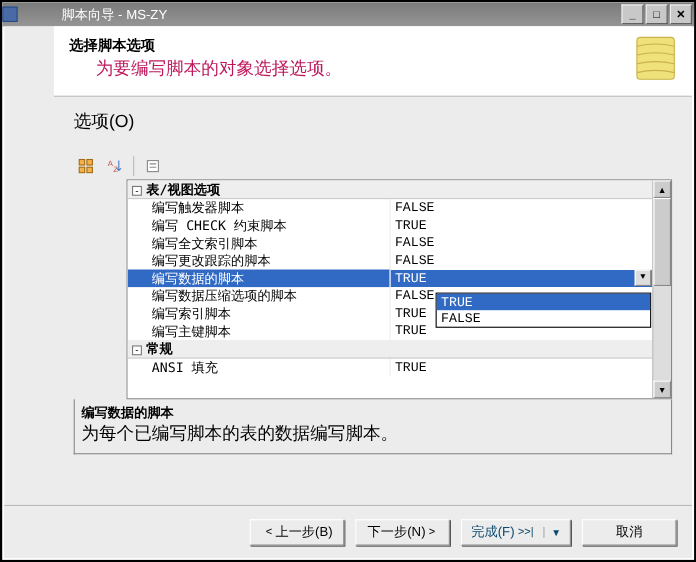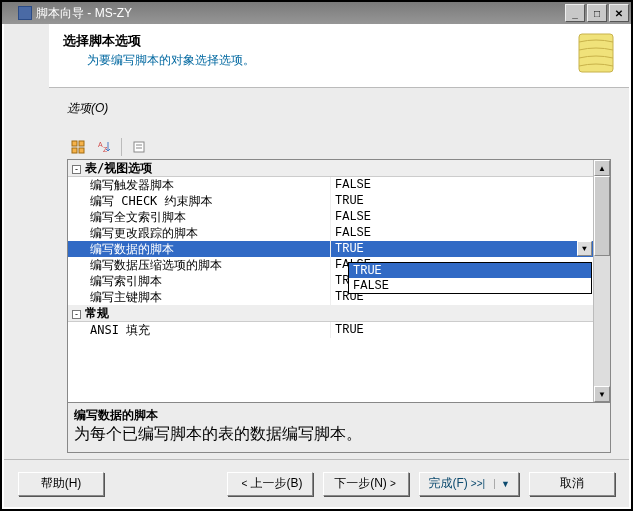--- a/index.html
+++ b/index.html
@@ -13,21 +13,22 @@
     overflow: hidden;
     border: 2px solid #000;
     position: relative;
   }
   .titlebar {
     height: 22px;
     background: linear-gradient(#7a7a7a, #969696);
     display: flex;
     align-items: center;
     color: #fff;
-    padding-left: 16px;
+    padding-left: 0;
+    gap: 36px;
   }
   .titlebar .appicon {
     width: 14px; height: 14px;
     background: #4a6aa5;
     border: 1px solid #2a4a85;
     margin-right: 4px;
   }
   .titlebar .title { flex: 1; font-size: 12px; }
   .winbtns { display: flex; height: 100%; }
   .winbtn {
@@ -52,54 +53,55 @@
     padding-left: 45px;
   }
   .header {
     background: #fff;
     border-bottom: 1px solid #bbb;
     padding: 8px 14px 10px 14px;
     position: relative;
     height: 64px;
   }
   .header .h1 { font-size: 13px; font-weight: bold; margin-bottom: 2px; }
-  .header .h2 { font-size: 12px; color: #0369a1; padding-left: 24px; }
+  .header .h2 { font-size: 16px; color: #be185d; padding-left: 24px; }
   .header .note-icon {
     position: absolute;
     right: 10px; top: 6px;
     width: 46px; height: 46px;
   }
   .note-icon svg { width: 100%; height: 100%; }
   .body {
     padding: 12px 18px 0 18px;
   }
-  .opt-label { font-size: 12px; margin-bottom: 20px; font-style: italic; }
+  .opt-label { font-size: 16px; margin-bottom: 20px; }
   .toolbar {
     margin-top: 6px;
     margin-bottom: 2px;
     display: flex;
     gap: 4px;
     align-items: center;
   }
   .tbtn {
     width: 22px; height: 20px;
     border: 1px solid transparent;
     display: flex;
     align-items: center; justify-content: center;
     background: #ececec;
   }
   .tbtn svg { width: 14px; height: 14px; }
   .tsep { width: 1px; height: 18px; background: #bbb; margin: 0 2px; }
   .grid-wrap {
     border: 1px solid #888;
     background: #fff;
-    height: 244px;
+    height: 200px;
     position: relative;
     display: flex;
     overflow: hidden;
+    margin-left: 48px;
   }
   .grid-scroll {
     flex: 1;
     overflow: hidden;
     background: #fff;
   }
   .grid-table {
     width: 100%;
     border-collapse: collapse;
     font-family: "SimSun", "Microsoft YaHei", monospace;
@@ -349,21 +351,20 @@
       </div>
     </div>
 
     <div class="desc-pane">
       <div class="desc-title">编写数据的脚本</div>
       <div class="desc-text">为每个已编写脚本的表的数据编写脚本。</div>
     </div>
   </div>
 
   <div class="footer">
-    <div class="btn">帮助(H)</div>
     <div class="spacer"></div>
     <div class="btn">
         <span class="arr">&lt;</span>
         <span>上一步(B)</span>
       </div>
     <div class="btn">
         <span>下一步(N)</span>
         <span class="arr">&gt;</span>
       </div>
     <div class="btn disabled">

